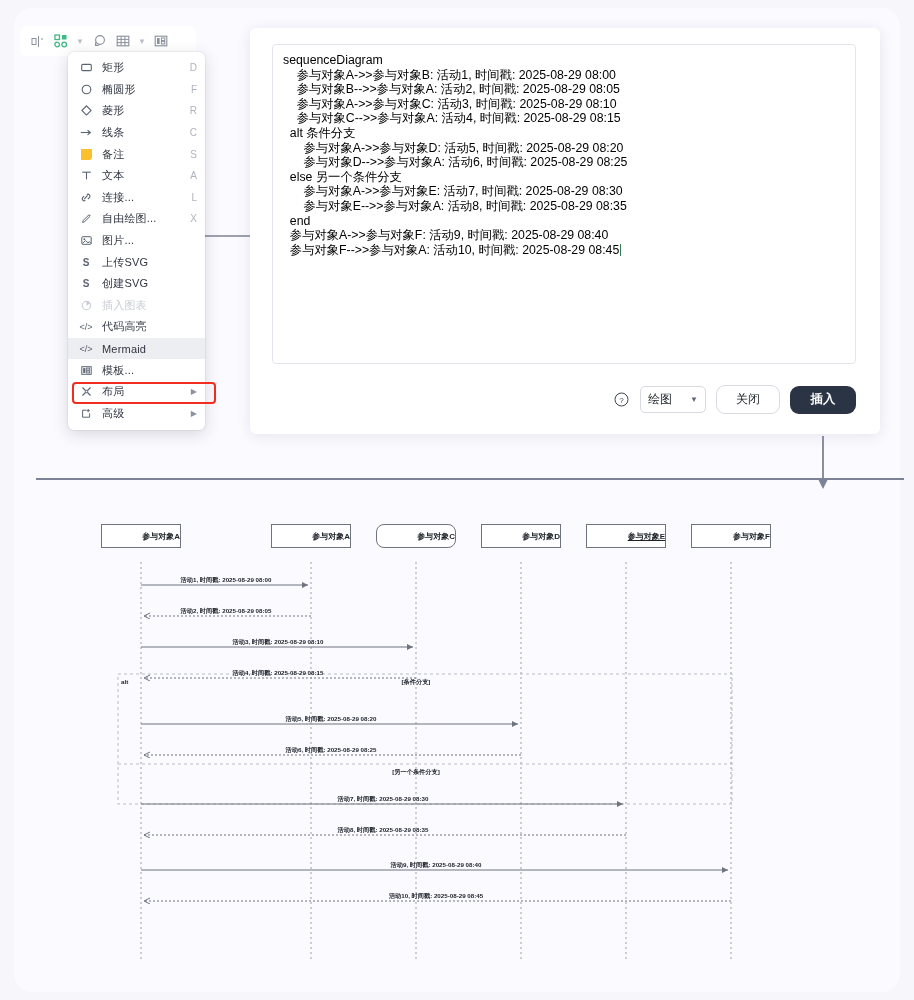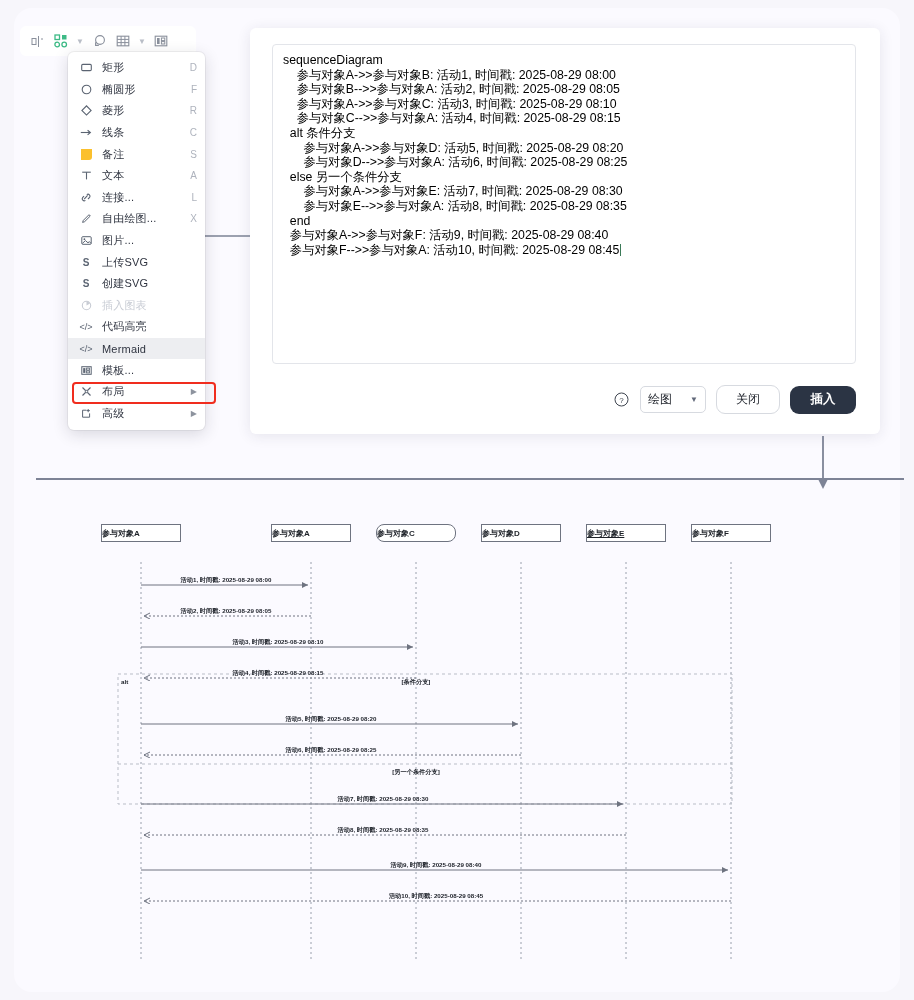--- a/index.html
+++ b/index.html
@@ -105,23 +105,23 @@
   }
 
   
   .down-arrow{position:absolute;left:795px;top:428px;width:28px;height:56px;}
   .divider{position:absolute;left:22px;top:470px;width:868px;height:2px;background:#7d8396;}
 
   
   .seq{position:absolute;left:22px;top:480px;width:868px;height:500px;}
   .seq svg{display:block;}
   .pbox{
-    position:absolute;width:80px;height:18px;background:#ffffff;
+    position:absolute;width:80px;height:24px;background:#ffffff;
     border:1px solid #6e7380;box-sizing:border-box;
-    display:flex;align-items:center;justify-content:flex-start;
+    display:flex;align-items:center;justify-content:flex-end;
     font-size:8px;color:#1d2128;font-weight:bold;
   }
   .msg-label{
     position:absolute;font-size:6.2px;color:#20242c;white-space:nowrap;
     transform:translateX(-50%);font-weight:bold;
   }
   .frame-tag{
     position:absolute;font-size:6.2px;color:#20242c;font-weight:bold;
   }
   .cond-label{

